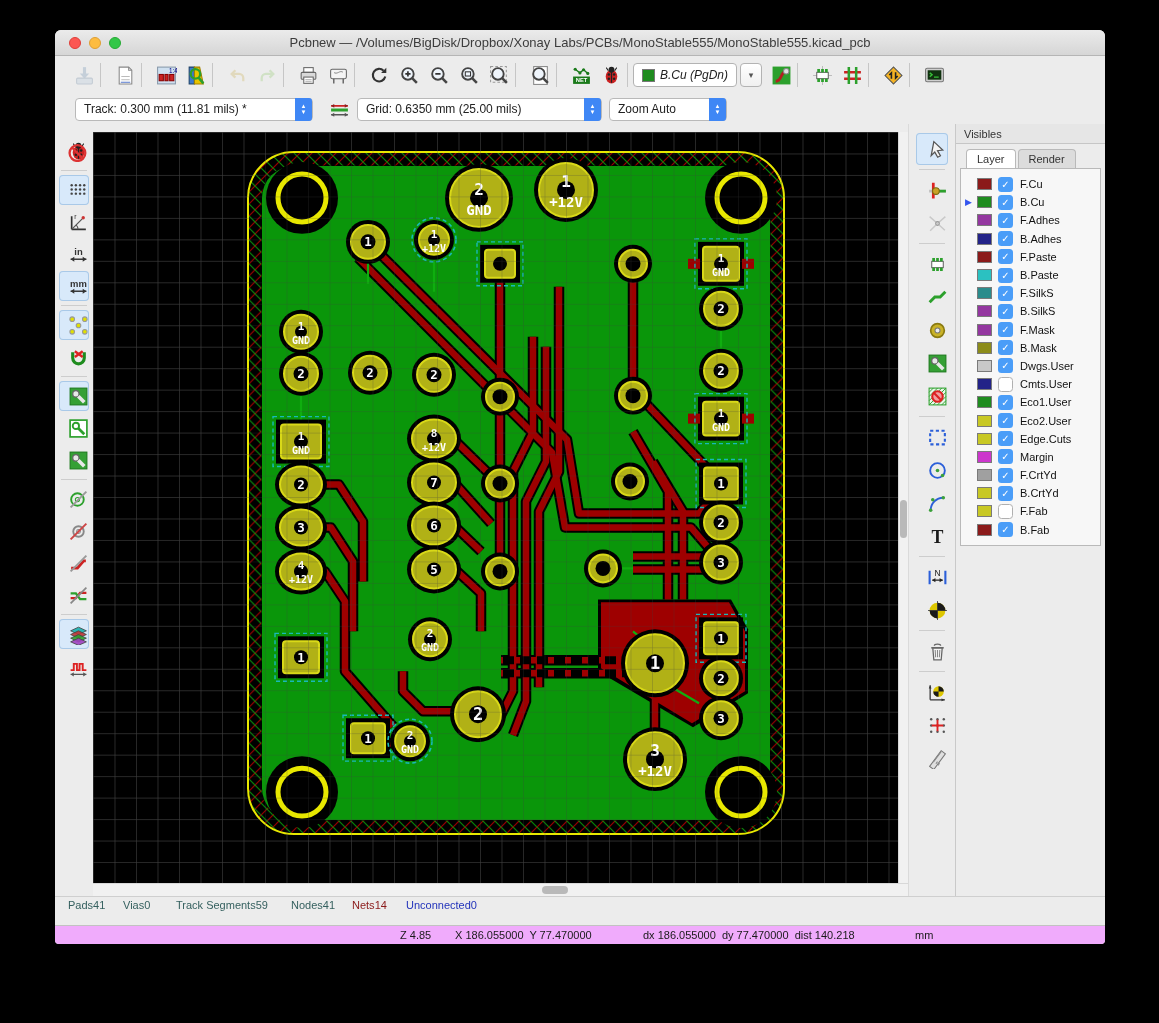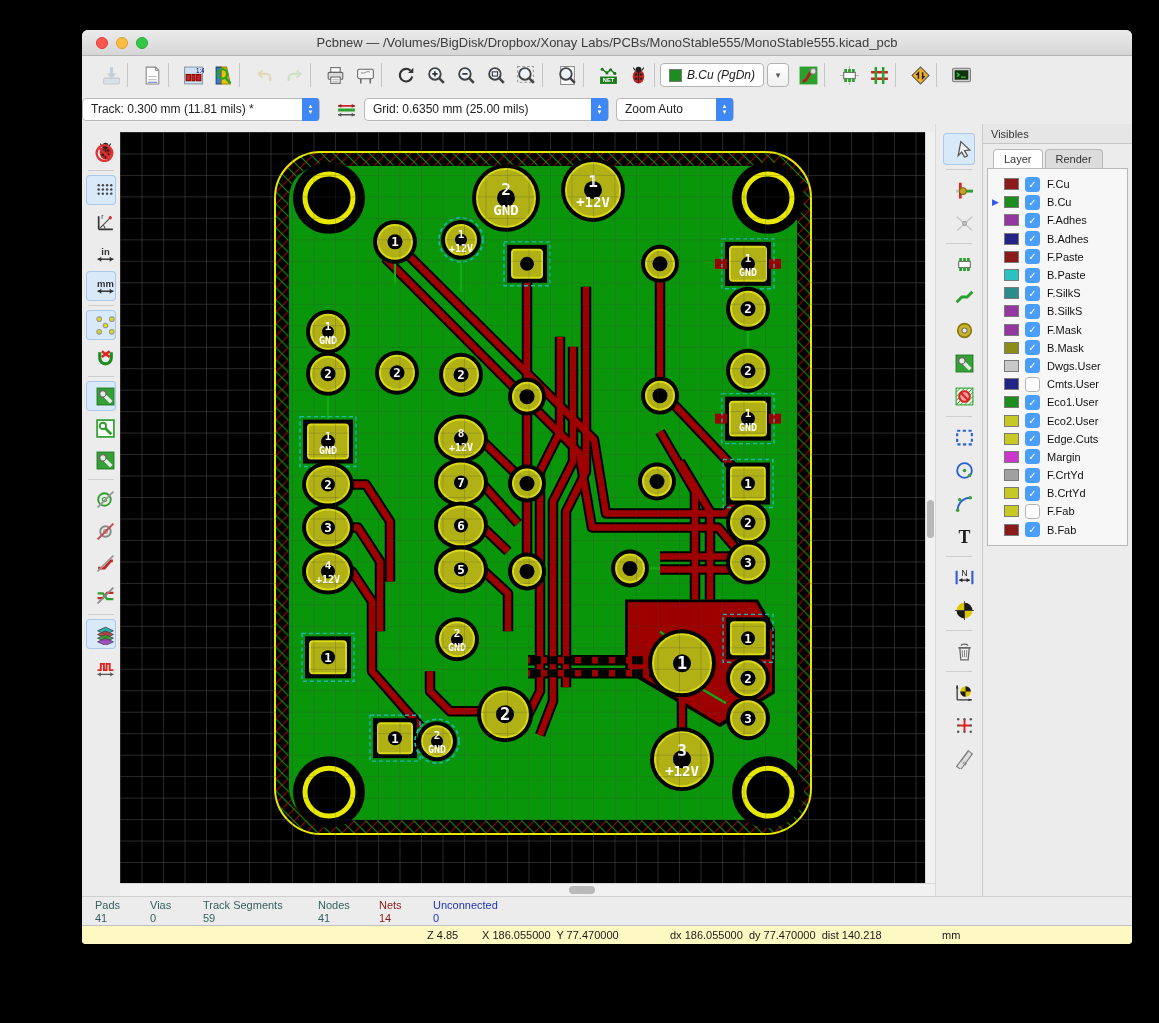--- a/index.html
+++ b/index.html
@@ -1,22 +1,22 @@
 <!DOCTYPE html>
 <html><head>
 <meta charset="utf-8">
 <style>
   html,body{margin:0;padding:0;background:#000;width:1159px;height:1023px;font-family:"Liberation Sans",sans-serif;-webkit-font-smoothing:antialiased;}
   *{box-sizing:border-box;}
-  .window{position:absolute;left:55px;top:30px;width:1050px;height:914px;background:#ececec;border-radius:6px 6px 4px 4px;overflow:hidden;box-shadow:0 10px 30px rgba(0,0,0,.6);margin-left:27px;}
+  .window{position:absolute;left:55px;top:30px;width:1050px;height:914px;background:#ececec;border-radius:6px 6px 4px 4px;overflow:hidden;box-shadow:0 10px 30px rgba(0,0,0,.6);}
   .titlebar{position:absolute;top:0;left:0;right:0;height:26px;background:linear-gradient(#ebebeb,#d6d6d6);border-bottom:1px solid #b5b5b5;}
   .tl{position:absolute;top:7px;width:12px;height:12px;border-radius:50%;}
   .title{display:block;text-align:center;line-height:25px;font-size:13px;color:#3c3c3c;white-space:nowrap;overflow:hidden;}
   .toolbar1{position:absolute;top:26px;left:0;right:0;height:38px;display:flex;align-items:center;padding-left:10px;}
-  .toolbar2{position:absolute;top:64px;left:0;right:0;height:30px;display:flex;align-items:center;padding-left:0;gap:7px;}
+  .toolbar2{position:absolute;top:64px;left:0;right:0;height:30px;display:flex;align-items:center;padding-left:20px;gap:7px;}
   .tbtn{width:30px;height:30px;display:flex;align-items:center;justify-content:flex-end;border-radius:4px;flex:none;}
   .tbtn.dis{opacity:.5;}
   .tbtn.act{background:#d8e9fa;box-shadow:inset 0 0 0 1px #a9c9e8;}
   .vsep{width:1px;height:24px;background:#c6c6c6;margin:0 5px;flex:none;}
   .hsep{height:1px;width:26px;background:#cdcdcd;margin:4px auto;}
   .layerdd{height:24px;background:#fff;border:1px solid #b3b3b3;border-radius:4px;display:flex;align-items:center;gap:5px;padding:0 8px;font-size:12px;color:#222;font-style:italic;}
   .layerdd .sw{width:13px;height:13px;border:1px solid #777;}
   .ddarrow{width:22px;height:24px;background:linear-gradient(#fff,#f0f0f0);border:1px solid #b3b3b3;border-radius:4px;margin-left:3px;display:flex;align-items:center;justify-content:center;font-size:9px;color:#555;}
   .combo{height:23px;background:#fff;border:1px solid #b9b9b9;border-radius:4px;display:flex;align-items:center;font-size:12px;color:#222;padding-left:8px;position:relative;}
   .combo .stepper{margin-left:auto;width:17px;height:23px;background:#3f87f5;border-radius:0 3px 3px 0;display:flex;flex-direction:column;align-items:center;justify-content:center;color:#fff;font-size:6px;line-height:6px;}
@@ -40,22 +40,22 @@
   .tab.active{background:#ffffff;text-align:right;}
   .layerlist{margin:0 4px 4px;border:1px solid #b9b9b9;background:#f7f7f7;padding:6px 0 6px 4px;}
   .lrow{display:flex;align-items:center;height:18.2px;position:relative;padding-left:12px;}
   .lrow .cur{position:absolute;left:0px;font-size:9px;color:#3355ee;}
   .lrow .sw{width:15px;height:12px;border:1px solid #7a7a7a;flex:none;}
   .lrow .cb{width:15px;height:15px;border-radius:3.5px;margin-left:6px;flex:none;display:flex;align-items:center;justify-content:center;font-size:10px;color:#fff;}
   .cb.on{background:#4a9df8;}
   .cb.off{background:#fff;border:1px solid #b0b0b0;}
   .lrow .lname{font-size:11px;color:#111;margin-left:7px;white-space:nowrap;}
   .sb1{position:absolute;left:0;right:0;bottom:19px;height:29px;background:#ececec;border-top:1px solid #cfcfcf;display:flex;padding:2px 0 0 13px;font-size:11px;}
-  .sb1 .col{display:flex;flex-direction:column;line-height:12.5px;flex:none;}
-  .sb2{position:absolute;left:0;right:0;bottom:0;height:19px;background:#fef9c3;border-top:1px solid #c2c2c2;font-size:11px;color:#1a1a1a;text-decoration:underline;}
+  .sb1 .col{display:flex;flex-direction:row;line-height:12.5px;flex:none;}
+  .sb2{position:absolute;left:0;right:0;bottom:0;height:19px;background:#f0abfc;border-top:1px solid #c2c2c2;font-size:11px;color:#1a1a1a;text-decoration:underline;}
   .sb2 span{position:absolute;top:3px;white-space:pre;}
 </style>
 </head>
 <body>
 
 <div class="window">
   <div class="titlebar">
     <span class="tl" style="left:14px;background:#fc5753;border:1px solid #df3e38;"></span>
     <span class="tl" style="left:34px;background:#fdbc40;border:1px solid #de9f34;"></span>
     <span class="tl" style="left:54px;background:#33c748;border:1px solid #27aa35;"></span>

